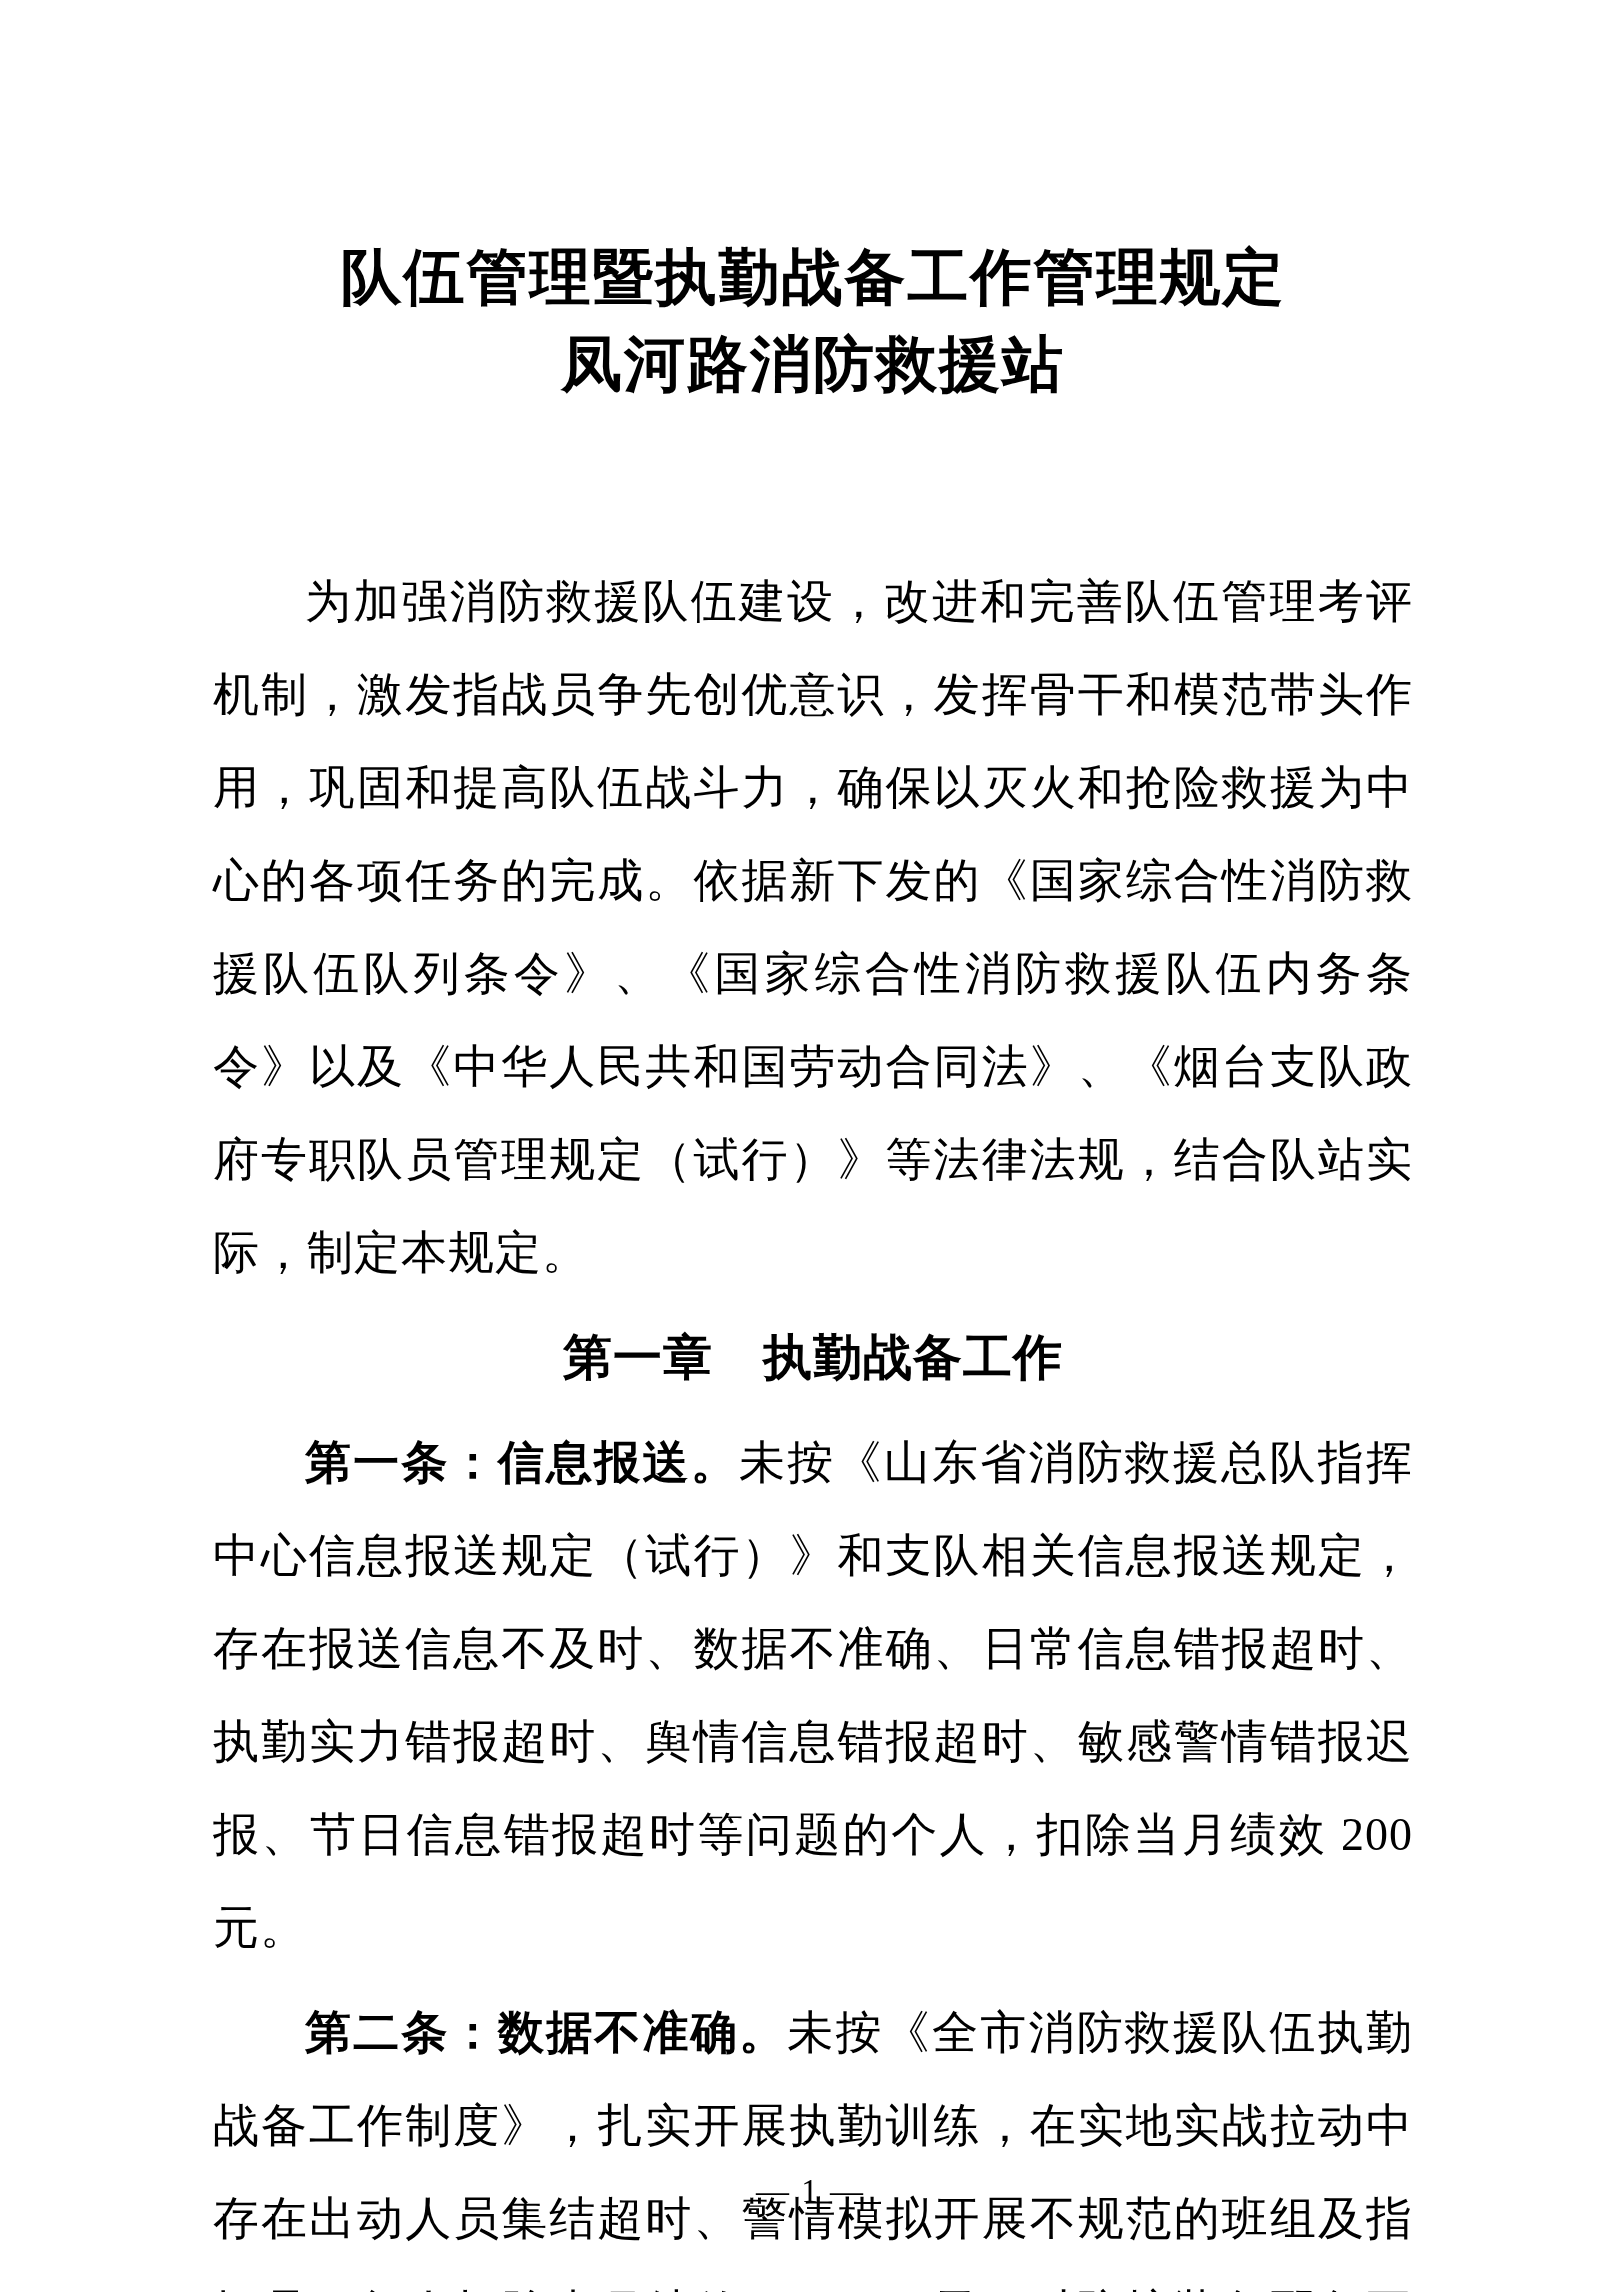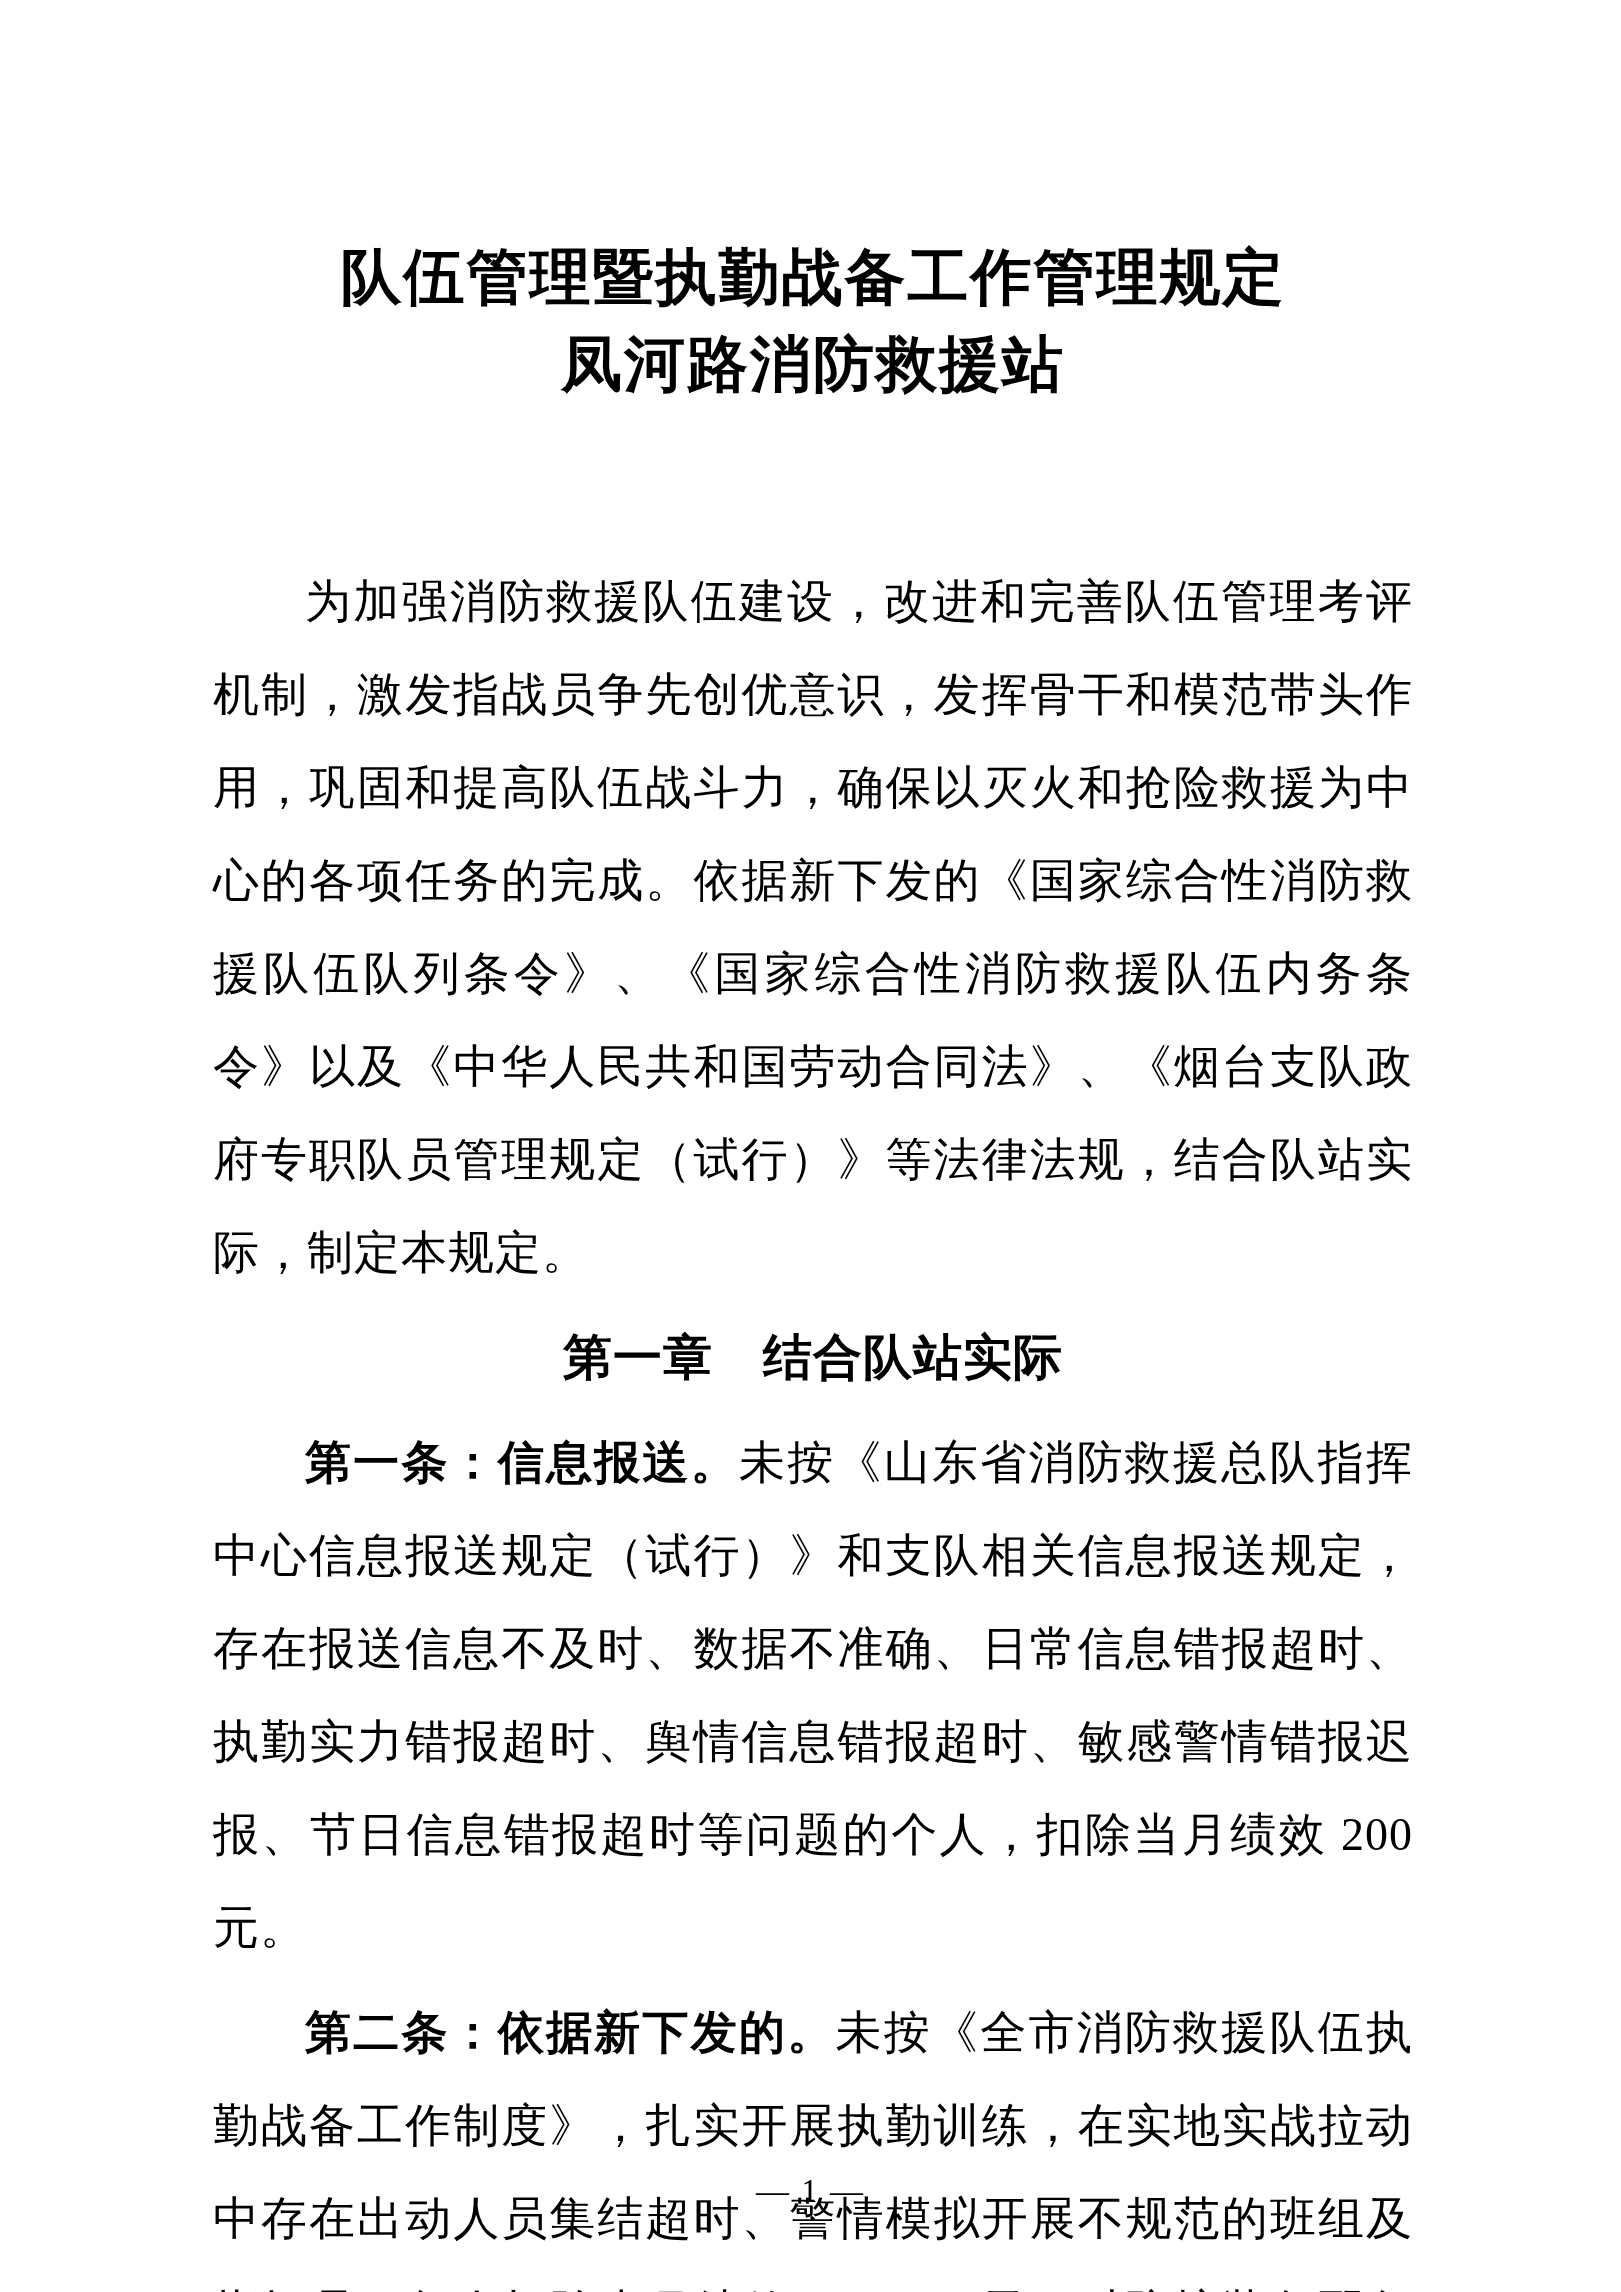--- a/index.html
+++ b/index.html
@@ -69,24 +69,24 @@
 
 <div class="page">
 
   <h1 class="doc-title">
     <span class="title-line">队伍管理暨执勤战备工作管理规定</span>
     <span class="title-line">凤河路消防救援站</span>
   </h1>
 
   <p class="body-para">为加强消防救援队伍建设，改进和完善队伍管理考评机制，激发指战员争先创优意识，发挥骨干和模范带头作用，巩固和提高队伍战斗力，确保以灭火和抢险救援为中心的各项任务的完成。依据新下发的《国家综合性消防救援队伍队列条令》、《国家综合性消防救援队伍内务条令》以及《中华人民共和国劳动合同法》、《烟台支队政府专职队员管理规定（试行）》等法律法规，结合队站实际，制定本规定。</p>
 
-  <h2 class="chapter-heading">第一章　结合队站实际</h2>
+  <h2 class="chapter-heading">第一章　执勤战备工作</h2>
 
   <p class="body-para"><span class="lead">第一条：信息报送。</span><span>未按《山东省消防救援总队指挥中心信息报送规定（试行）》和支队相关信息报送规定，存在报送信息不及时、数据不准确、日常信息错报超时、执勤实力错报超时、舆情信息错报超时、敏感警情错报迟报、节日信息错报超时等问题的个人，扣除当月绩效 200 元。</span></p>
 
-  <p class="body-para"><span class="lead">第二条：依据新下发的。</span><span>未按《全市消防救援队伍执勤战备工作制度》，扎实开展执勤训练，在实地实战拉动中存在出动人员集结超时、警情模拟开展不规范的班组及指挥员，每人扣除当月绩效 100-500 元；对防护装备配备不齐全、器材操作不熟练、应知应会掌握不熟练等问题的个人，扣除当月绩效 100 元。在当</span></p>
+  <p class="body-para"><span class="lead">第二条：数据不准确。</span><span>未按《全市消防救援队伍执勤战备工作制度》，扎实开展执勤训练，在实地实战拉动中存在出动人员集结超时、警情模拟开展不规范的班组及指挥员，每人扣除当月绩效 100-500 元；对防护装备配备不齐全、器材操作不熟练、应知应会掌握不熟练等问题的个人，扣除当月绩效 100 元。在当</span></p>
 
   <div class="page-footer">
     <span>— 1 —</span>
   </div>
 
 </div>
 
 
 </body></html>

